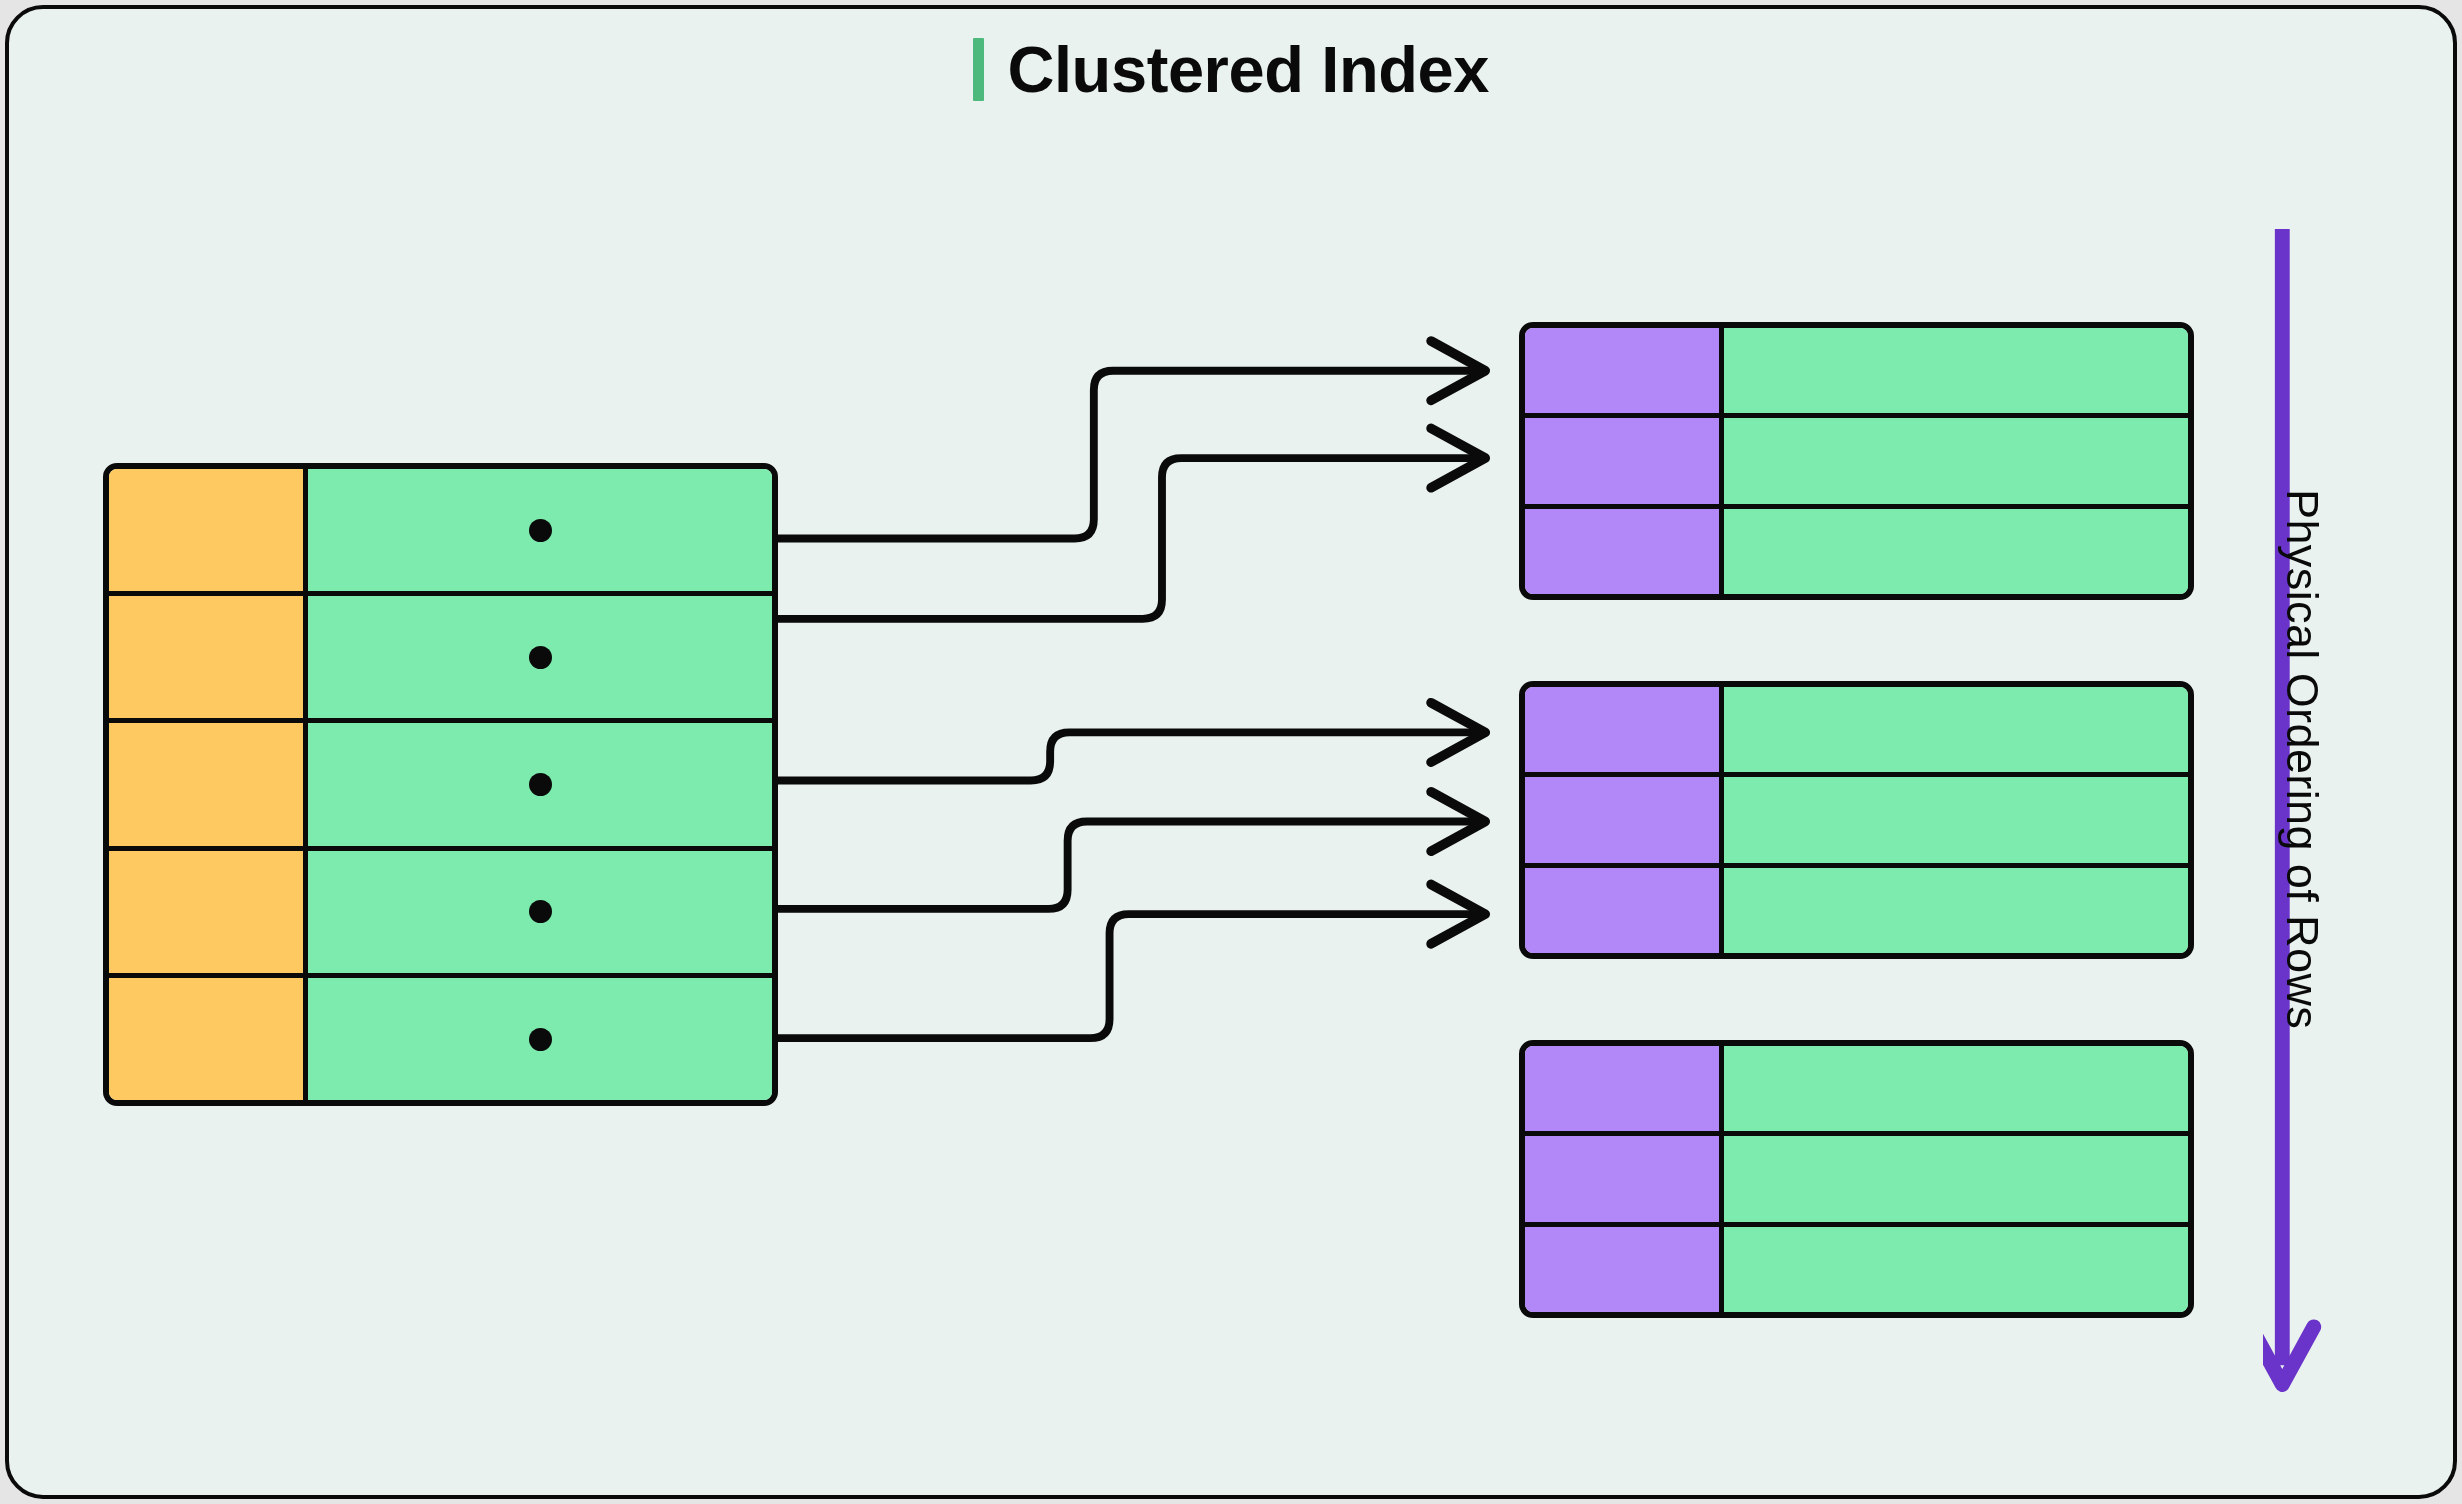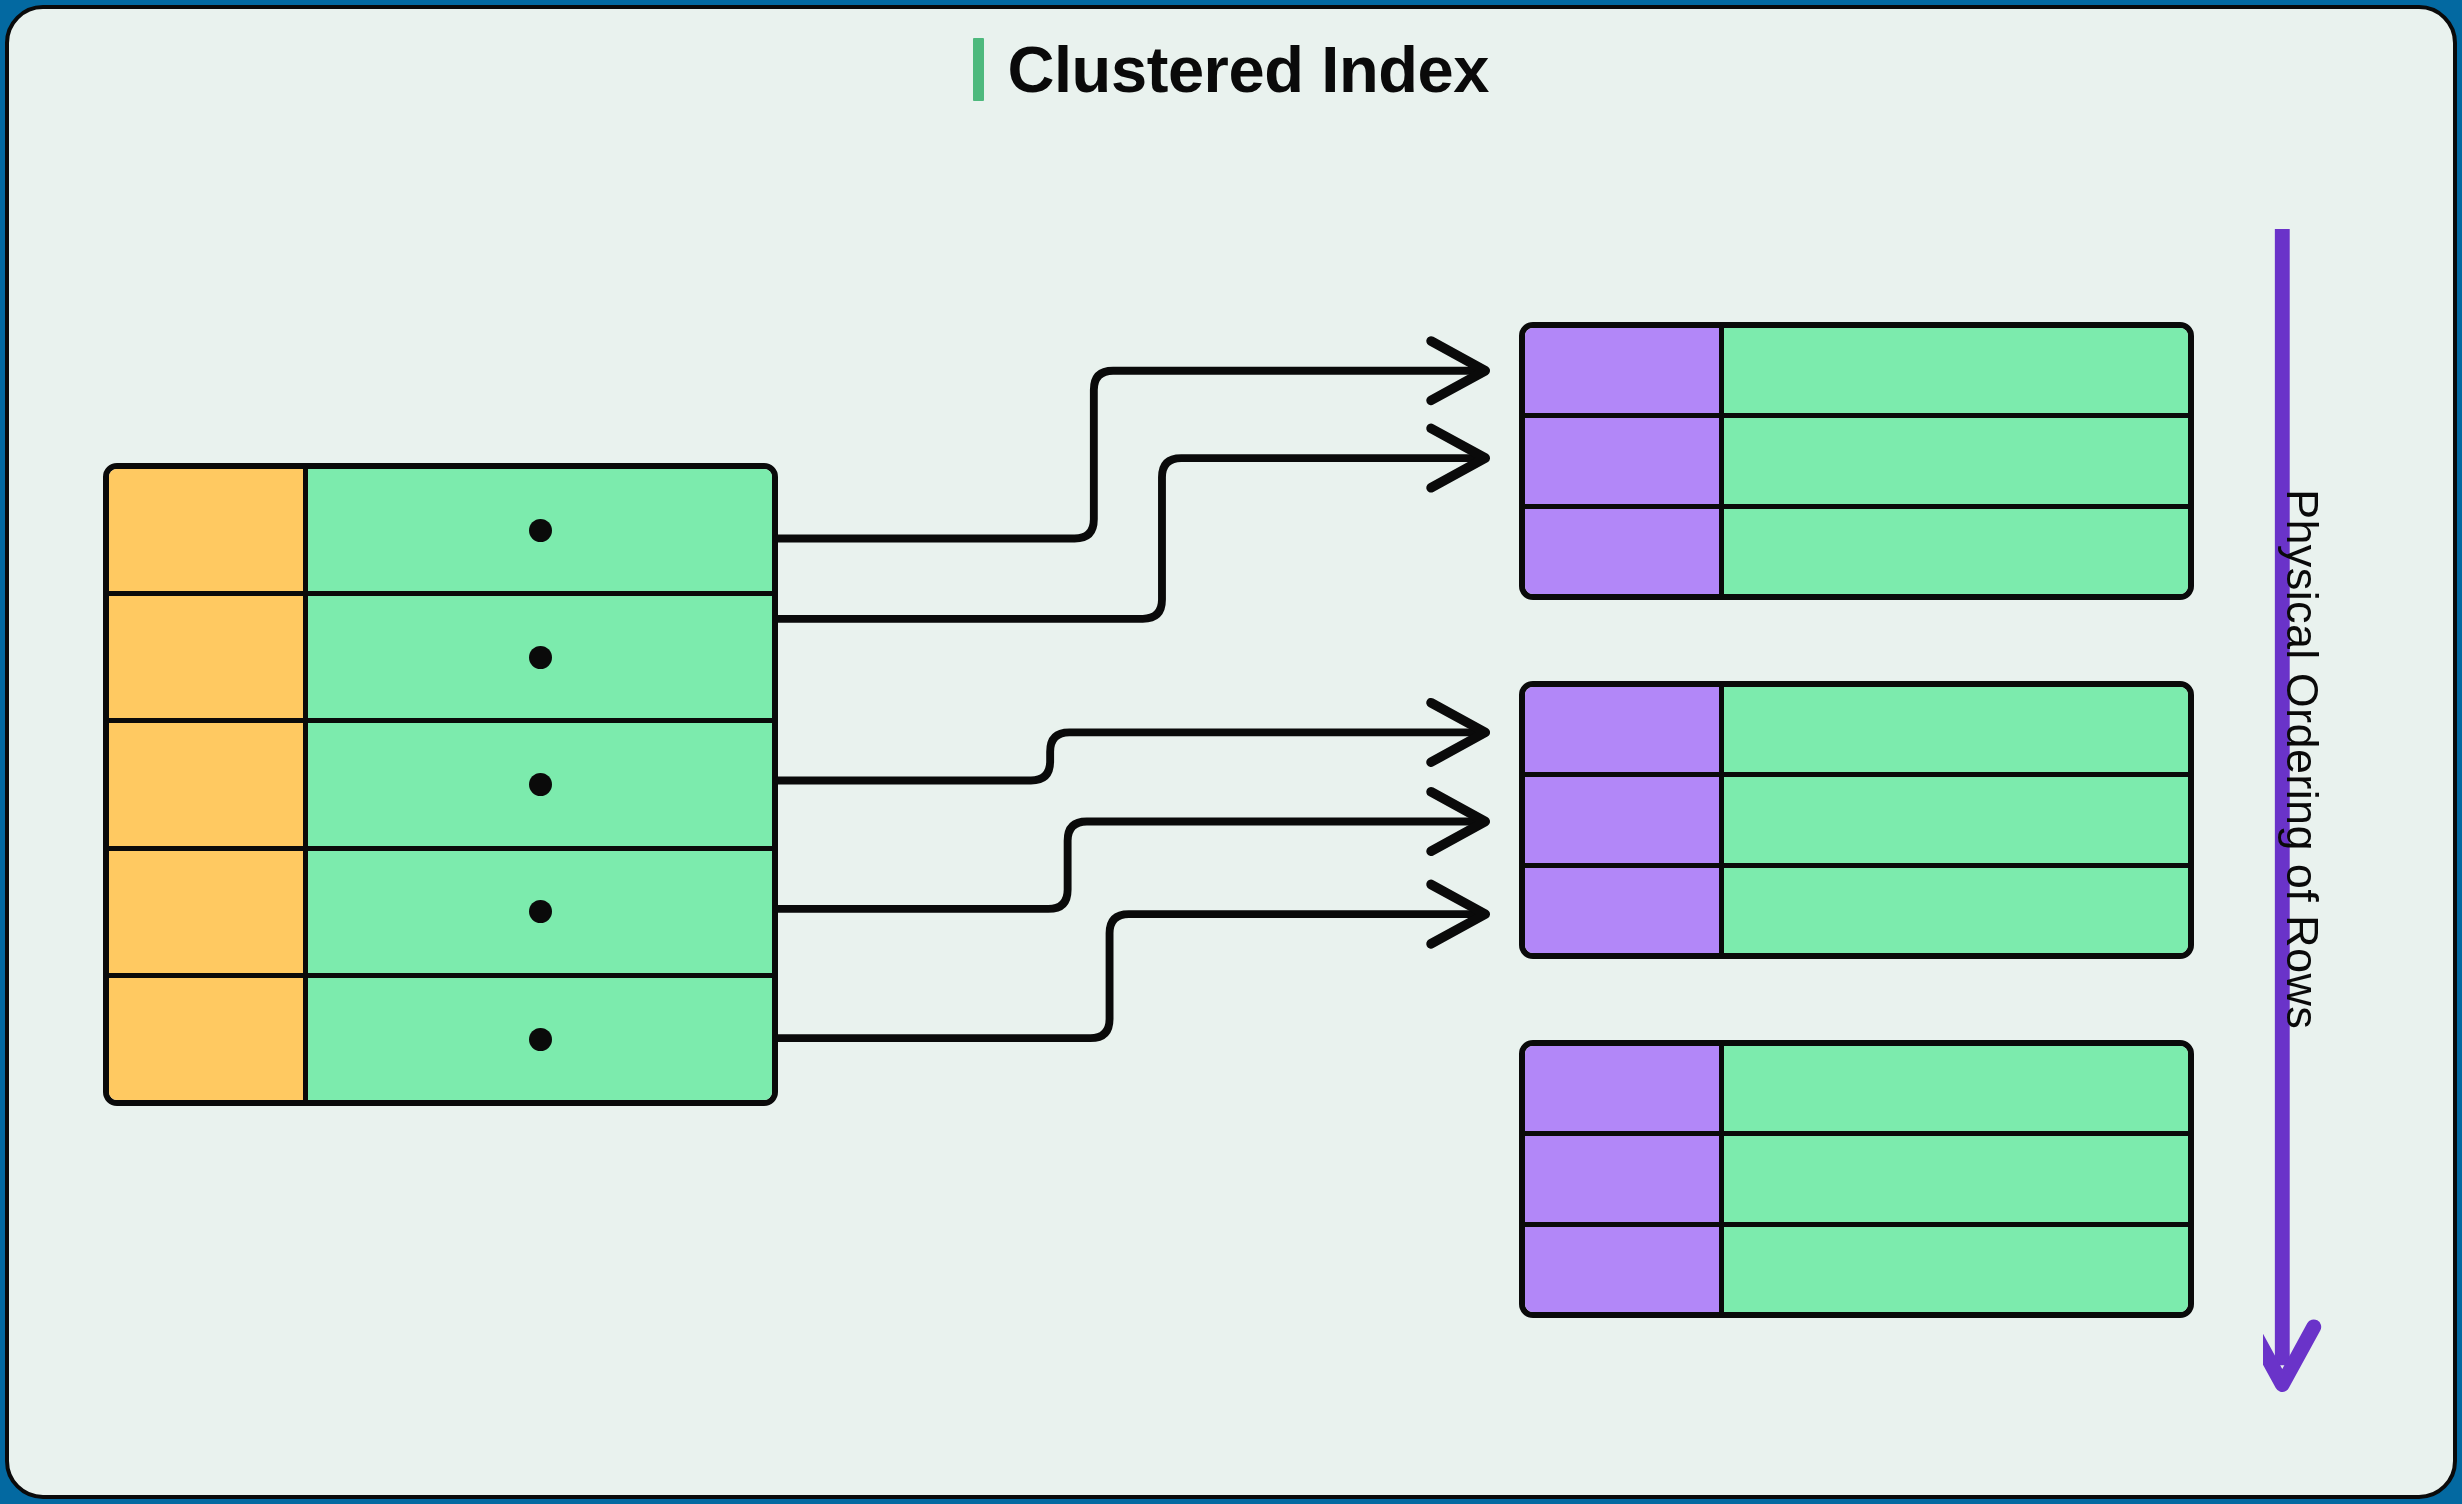--- a/index.html
+++ b/index.html
@@ -8,21 +8,21 @@
     background: #ffffff;
   }
   body {
     font-family: "Liberation Sans", sans-serif;
   }
   #canvas {
     position: relative;
     width: 2462px;
     height: 1505px;
     overflow: hidden;
-    background: #0369a1;
+    background: #e5e5e5;
   }
   .card {
     position: absolute;
     left: 5.2px;
     top: 5.2px;
     width: 2452px;
     height: 1494px;
     box-sizing: border-box;
     background: #e9f2ee;
     border: 4.4px solid #0a0a0a;

